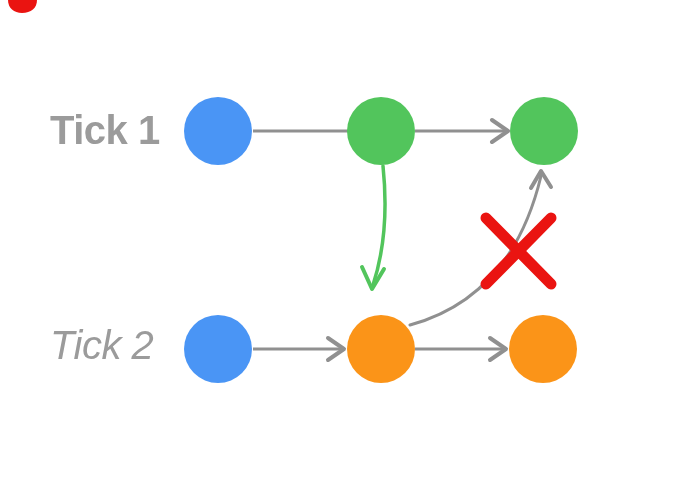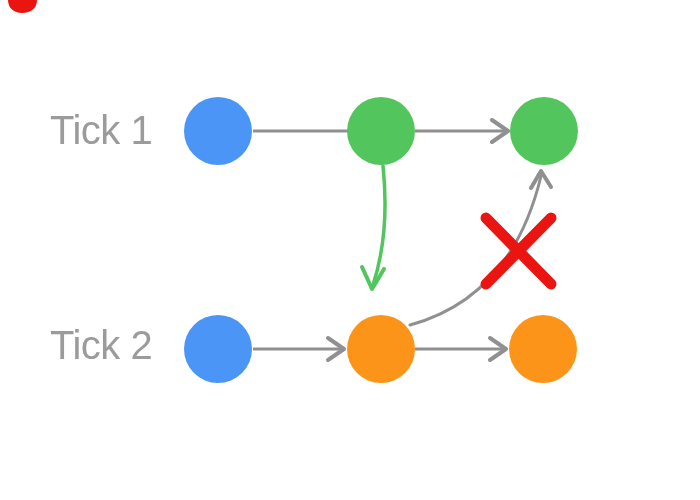--- a/index.html
+++ b/index.html
@@ -18,22 +18,22 @@
     position: absolute;
     left: 50px;
     width: 130px;
     font-size: 40px;
     line-height: 46px;
     letter-spacing: -0.5px;
     color: #9b9b9b;
     white-space: nowrap;
     user-select: none;
   }
-  .tick-label.row1 { top: 107px; }
-  .tick-label.row2 { top: 322px; }
+  .tick-label.row1 { top: 107px; font-weight: bold; }
+  .tick-label.row2 { top: 322px; font-style: italic; }
   svg.diagram { position: absolute; left: 0; top: 0; }
 </style>
 </head>
 <body>
 
 <div class="stage">
 
   <div class="tick-label row1">Tick 1</div>
 
   <div class="tick-label row2">Tick 2</div>

